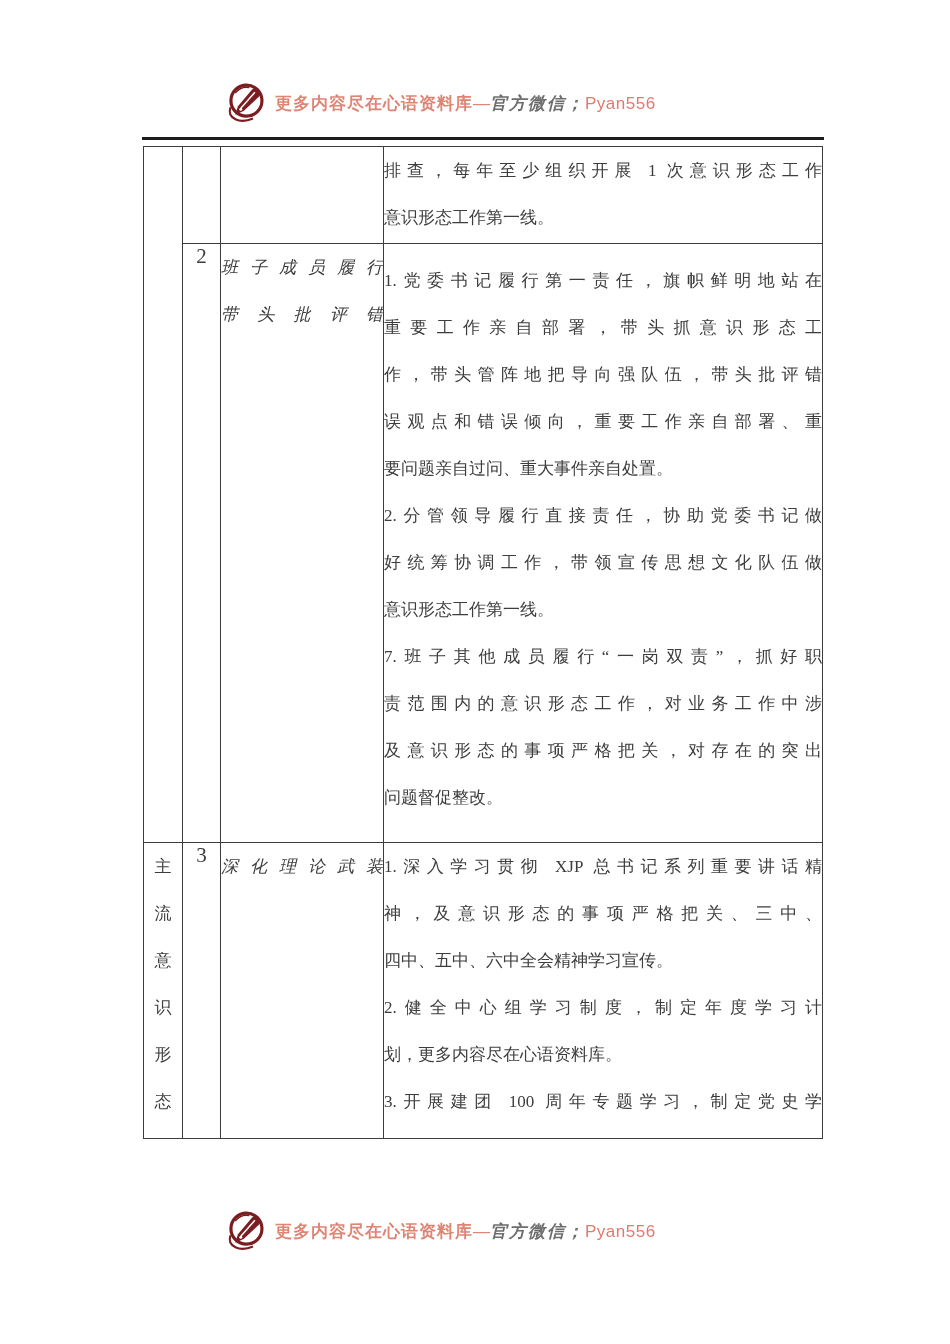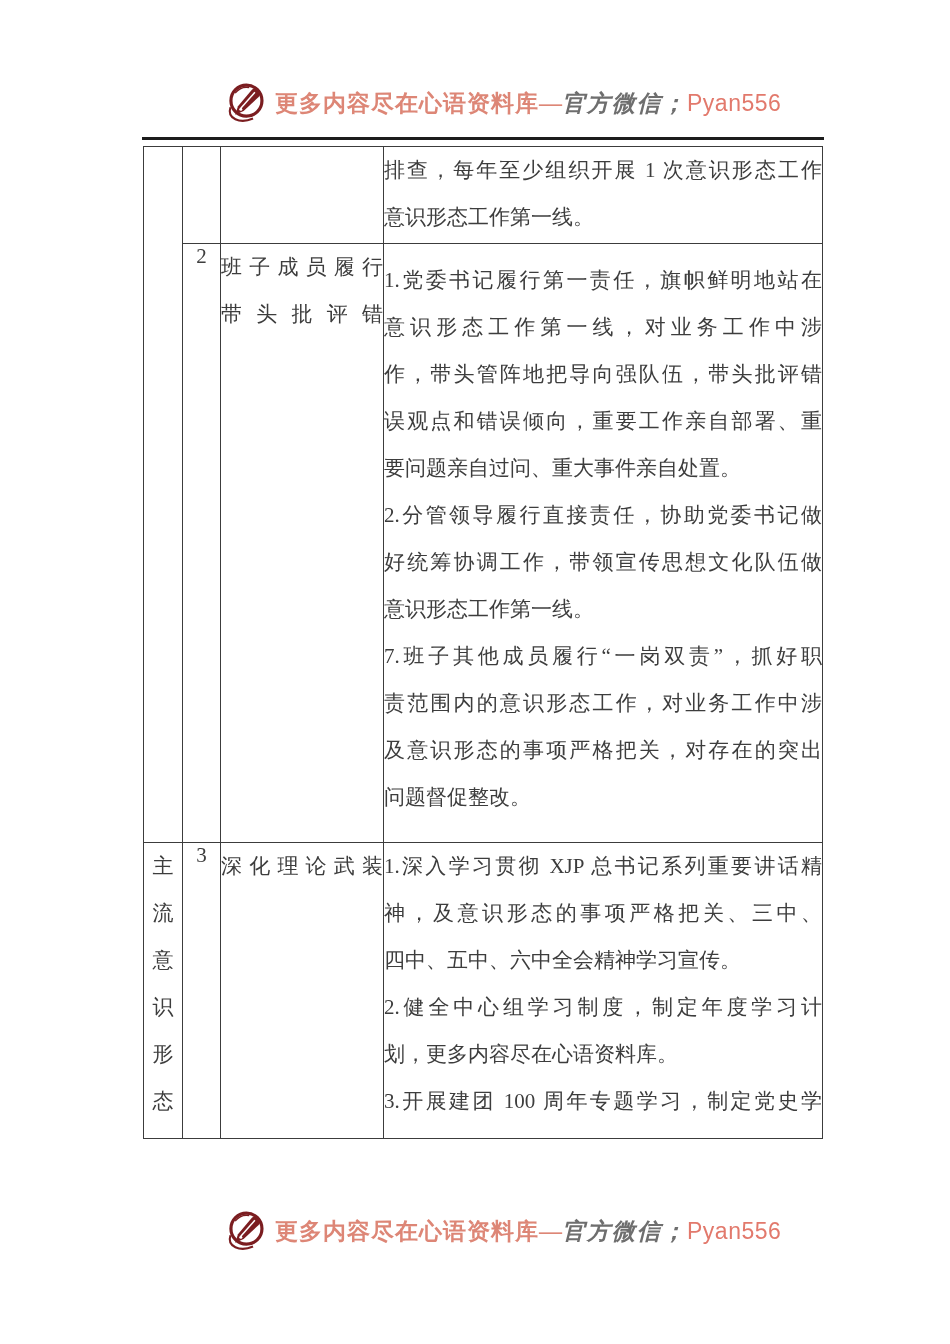--- a/index.html
+++ b/index.html
@@ -10,21 +10,21 @@
     background:#ffffff;
     font-family:"Liberation Serif","DejaVu Serif",serif;
     color:#3d3d3d;
     overflow:hidden;
   }
   
   .promo{position:absolute;left:222px;display:flex;align-items:center;}
   .promo.header{top:80px;}
   .promo.footer{top:1208px;}
   .logo{width:47px;height:47px;flex:0 0 auto;}
-  .promo-text{margin-left:6px;font-size:23px;line-height:47px;white-space:nowrap;}
+  .promo-text{margin-left:6px;font-size:17px;line-height:47px;white-space:nowrap;}
   .brand{color:#dd8676;font-weight:bold;letter-spacing:1px;}
   .dash{color:#dd8676;font-weight:bold;}
   .wechat-label{color:#6e6e6e;font-weight:bold;font-style:italic;letter-spacing:2px;}
   .wechat-id{color:#e2796c;font-family:"Liberation Sans","DejaVu Sans",sans-serif;font-weight:normal;letter-spacing:0.5px;}
   .header-rule{
     position:absolute;left:142px;top:137px;width:682px;height:3px;
     background:#1c1c1c;
   }
   
   table.doc{
@@ -35,27 +35,27 @@
   table.doc td{
     border:1.5px solid #3c3c3c;
     vertical-align:top;
     overflow:hidden;
     padding:0;
   }
   col.c-cat{width:39px;}
   col.c-num{width:38px;}
   col.c-label{width:163px;}
   col.c-body{width:439px;}
-  .line{font-size:21px;line-height:47px;white-space:nowrap;}
+  .line{font-size:17px;line-height:47px;white-space:nowrap;}
   .line.fill{text-align:justify;text-align-last:justify;}
   td.body-cell{padding:2px 8px 0 9px;}
   td.body-cell.r2pad{padding-top:13px;}
   td.num-cell{text-align:center;font-size:21px;}
   td.mid{vertical-align:middle;}
-  td.label-cell{padding:0 10px;}
+  td.label-cell{padding:0 10px;font-style:italic;}
   td.label-cell .line.fill{text-align-last:justify;}
   td.top-pad{padding-top:5px;}
   td.cat-cell{padding-top:4px;}
   td.cat-cell .line{text-align:center;}
 </style>
 </head>
 <body>
 
 <div class="page">
 
@@ -91,21 +91,21 @@
       </td>
     </tr>
     <tr style="height:599px;">
       <td class="num-cell mid">2</td>
       <td class="label-cell mid">
         <div class="line fill">班子成员履行</div>
         <div class="line fill">带头批评错</div>
       </td>
       <td class="body-cell r2pad">
         <div class="line fill">1.党委书记履行第一责任，旗帜鲜明地站在</div>
-        <div class="line fill">意识形态工作第一线，对业务工作中涉</div>
+        <div class="line fill">重要工作亲自部署，带头抓意识形态工</div>
         <div class="line fill">作，带头管阵地把导向强队伍，带头批评错</div>
         <div class="line fill">误观点和错误倾向，重要工作亲自部署、重</div>
         <div class="line">要问题亲自过问、重大事件亲自处置。</div>
         <div class="line fill">2.分管领导履行直接责任，协助党委书记做</div>
         <div class="line fill">好统筹协调工作，带领宣传思想文化队伍做</div>
         <div class="line">意识形态工作第一线。</div>
         <div class="line fill">7.班子其他成员履行“一岗双责”，抓好职</div>
         <div class="line fill">责范围内的意识形态工作，对业务工作中涉</div>
         <div class="line fill">及意识形态的事项严格把关，对存在的突出</div>
         <div class="line">问题督促整改。</div>

